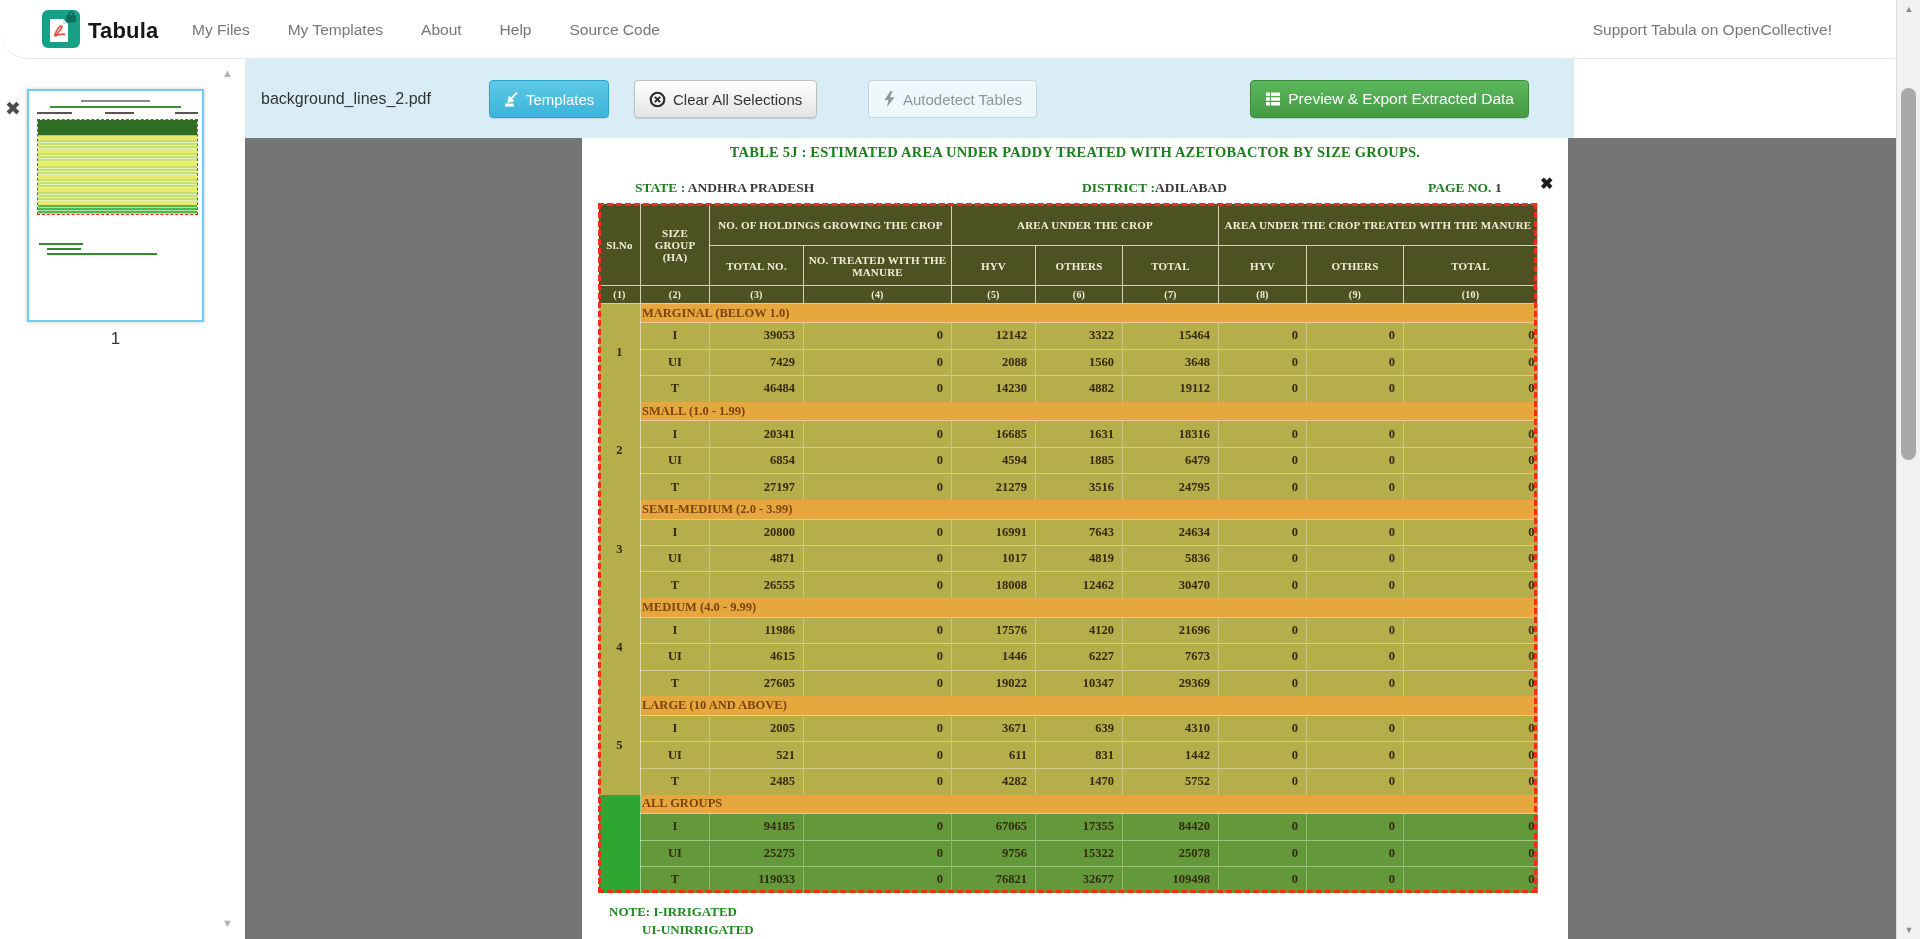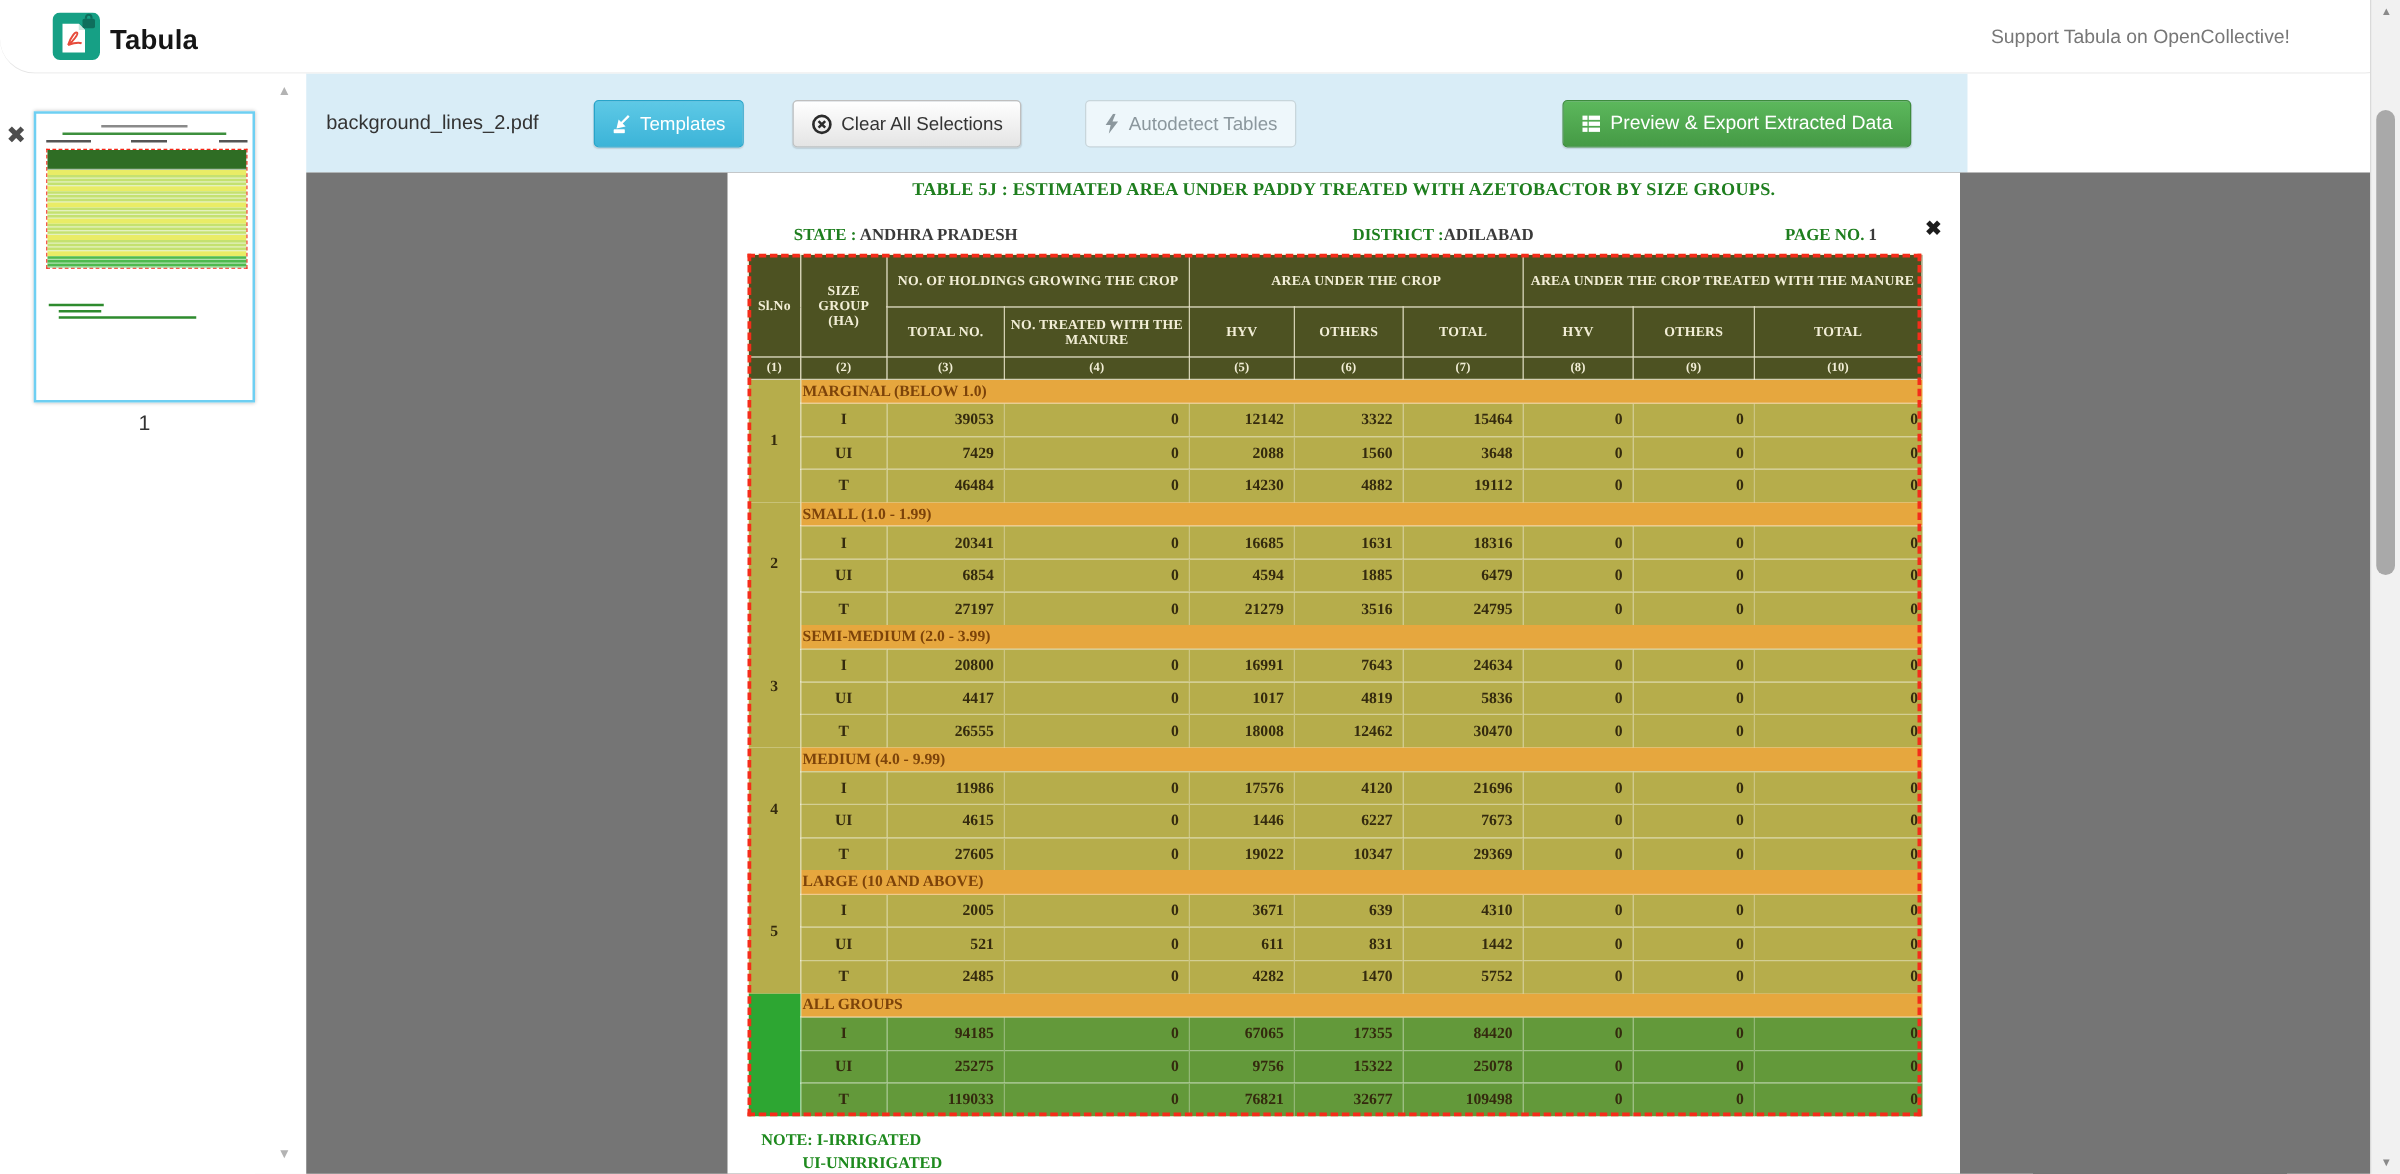--- a/index.html
+++ b/index.html
@@ -44,21 +44,21 @@
   .side-arrow { position:absolute; left:222px; font-size:11px; color:#b3b3b3; cursor:pointer; }
   .side-arrow.up { top:8px; } .side-arrow.down { top:858px; }
 
   
   .toolbar { position:absolute; left:245px; top:59px; width:1329px; height:79px; background:#d9edf7; }
   .file-title { position:absolute; left:16px; top:0; height:79px; display:flex; align-items:center;
                 font-size:16px; color:#333; }
   .btn { position:absolute; top:21px; height:38px; display:flex; align-items:center; gap:7px;
          padding:0 14px; border-radius:4px; font-size:15px; cursor:pointer;
          box-shadow:0 1px 1px rgba(0,0,0,.12); white-space:nowrap; }
-  .btn-templates { left:230px; background:linear-gradient(#5ec9e6,#3cb4d8); border:1px solid #28a4c9; color:#fff; }
+  .btn-templates { left:244px; background:linear-gradient(#5ec9e6,#3cb4d8); border:1px solid #28a4c9; color:#fff; }
   .btn-clear { left:389px; background:linear-gradient(#ffffff,#e4e4e4); border:1px solid #bfbfbf; color:#333; }
   .btn-autodetect { left:623px; background:rgba(255,255,255,.55); border:1px solid rgba(170,185,192,.55);
                     color:#8b979d; cursor:default; box-shadow:none; }
   .btn-export { right:45px; background:linear-gradient(#5cb85c,#459a45); border:1px solid #3d8b3d; color:#fff; font-size:15.5px; }
   .btn .ico { display:flex; align-items:center; }
 
   
   .pdf-area { position:absolute; left:245px; top:138px; width:1651px; height:801px; background:#757575; overflow:hidden; }
   .pdf-page { position:absolute; left:337px; top:0; width:986px; height:801px; background:#fff;
               font-family:"Liberation Serif","DejaVu Serif",serif; }
@@ -105,20 +105,27 @@
         <rect width="38" height="38" rx="6" fill="#16a085"></rect>
         <path d="M8 9 h13 l5 5 v18 h-18 z" fill="#fff"></path>
         <path d="M21 9 l5 5 h-5 z" fill="#cfe9e2"></path>
         <path d="M12.5 26 c2.5 -7.5 6 -11 7.2 -9.8 c1.2 1.2 -3.7 7.3 -7.2 9.8 c3.5 -1.3 8.5 -2.6 10.8 -1.3" stroke="#e74c3c" stroke-width="1.6" fill="none"></path>
         <rect x="24" y="5" width="10" height="7.5" rx="1.4" fill="#0e6e5c"></rect>
         <path d="M26.8 5 v-1 a2.2 2.2 0 0 1 4.4 0 V5" stroke="#0e6e5c" stroke-width="1.7" fill="none"></path>
       </svg>
     </span>
     <span class="brand-name">Tabula</span>
   </div>
+  <ul class="nav-links">
+    <li>My Files</li>
+    <li>My Templates</li>
+    <li>About</li>
+    <li>Help</li>
+    <li>Source Code</li>
+  </ul>
   <div class="support-link">Support Tabula on OpenCollective!</div>
 </div>
 
 <div class="sidebar">
   <span class="thumb-remove">✖</span>
   <div class="thumbnail">
     <div class="mini-title1"></div>
     <div class="mini-title2"></div>
     <div class="mini-meta"></div>
     <div class="mini-table">
@@ -354,21 +361,21 @@
               <td class="num">0</td>
               <td class="num">16991</td>
               <td class="num">7643</td>
               <td class="num">24634</td>
               <td class="num">0</td>
               <td class="num">0</td>
               <td class="num last">0</td>
             </tr>
             <tr class="data-row">
               <td class="size-letter">UI</td>
-              <td class="num">4417</td>
+              <td class="num">4871</td>
               <td class="num">0</td>
               <td class="num">1017</td>
               <td class="num">4819</td>
               <td class="num">5836</td>
               <td class="num">0</td>
               <td class="num">0</td>
               <td class="num last">0</td>
             </tr>
             <tr class="data-row">
               <td class="size-letter">T</td>

